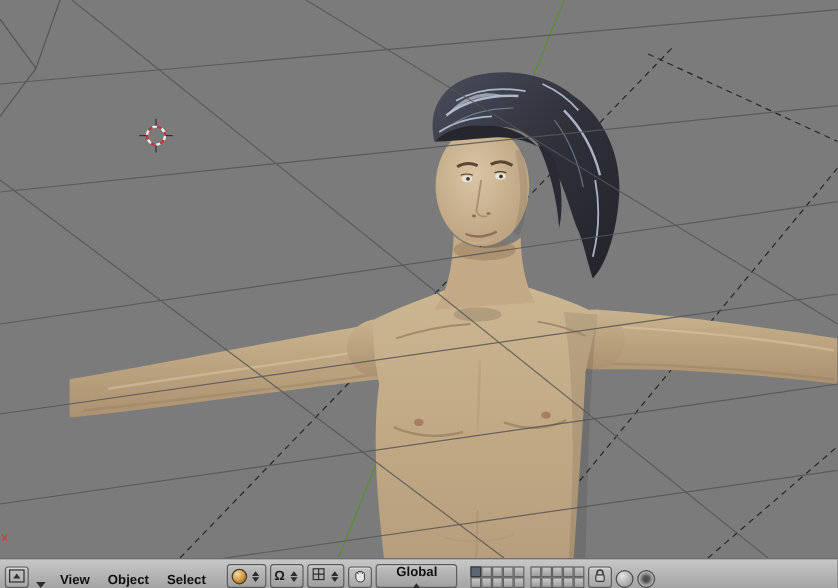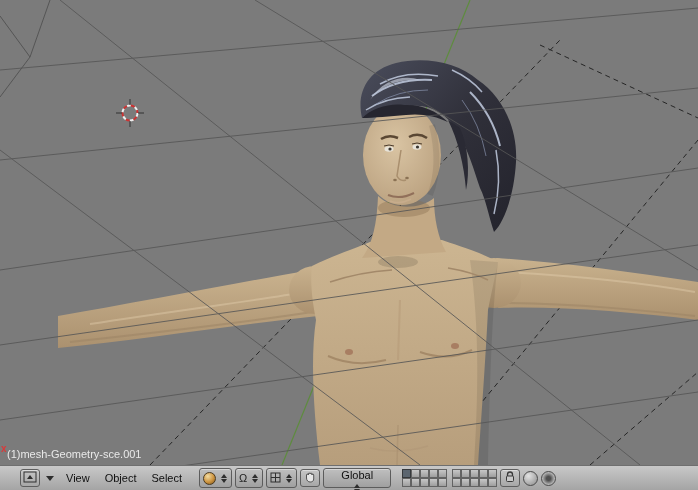--- a/index.html
+++ b/index.html
@@ -7,21 +7,21 @@
   .app{width:698px;height:490px;display:flex;flex-direction:column;position:relative;}
 
   
   .viewport{position:relative;width:698px;height:465px;overflow:hidden;background:#7b7b7b;}
   .viewport svg{display:block;}
   .objlabel{position:absolute;left:7px;bottom:5px;color:#e9e9e9;font-size:11px;}
   .edge-x{position:absolute;left:1px;bottom:11px;color:#d93a3a;font-size:10px;font-weight:bold;line-height:1;}
 
   
   .header{height:25px;background:linear-gradient(#c8c8c8,#a4a4a4);border-top:1px solid #6f6f6f;
-          display:flex;align-items:center;padding:0 20px;gap:3px;box-sizing:border-box;}
+          display:flex;align-items:flex-end;padding:0 4px;gap:3px;box-sizing:border-box;font-weight:bold;}
   .tool{height:18px;min-width:20px;display:flex;align-items:center;justify-content:center;
         background:linear-gradient(#c6c6c6,#a7a7a7);border:1px solid #5e5e5e;border-radius:3px;
         padding:0 1px;box-shadow:inset 0 1px 0 #dcdcdc;cursor:default;}
   .menu{font-size:11px;color:#101010;padding:0 6px;white-space:nowrap;cursor:default;}
   .dd{display:flex;align-items:center;height:18px;background:linear-gradient(#bfbfbf,#a0a0a0);
       border:1px solid #5c5c5c;border-radius:3px;padding:0 3px;gap:3px;
       box-shadow:inset 0 1px 0 #d6d6d6;cursor:default;}
   .dd-label{font-size:11px;color:#101010;white-space:nowrap;flex:1;}
   .mode-dd{width:124px;}
   .global-dd{width:60px;flex-direction:column;}
@@ -180,21 +180,20 @@
         <g stroke="#333333" stroke-width="1">
           <line x1="130" y1="99" x2="130" y2="105"></line>
           <line x1="130" y1="121" x2="130" y2="127"></line>
           <line x1="116" y1="113" x2="122" y2="113"></line>
           <line x1="138" y1="113" x2="144" y2="113"></line>
         </g>
       </g>
     </svg>
 
     <span class="edge-x">x</span>
-    <div class="objlabel">(1)mesh-Geometry-sce.001</div>
   </div>
 
   <div class="header">
 
     <button class="tool">
       <span>
         <svg width="14" height="12">
             <rect x="1" y="1" width="12" height="10" fill="none" stroke="#2f2f2f"></rect>
             <polygon points="4,8 7,4 10,8" fill="#2f2f2f"></polygon>
           </svg>

